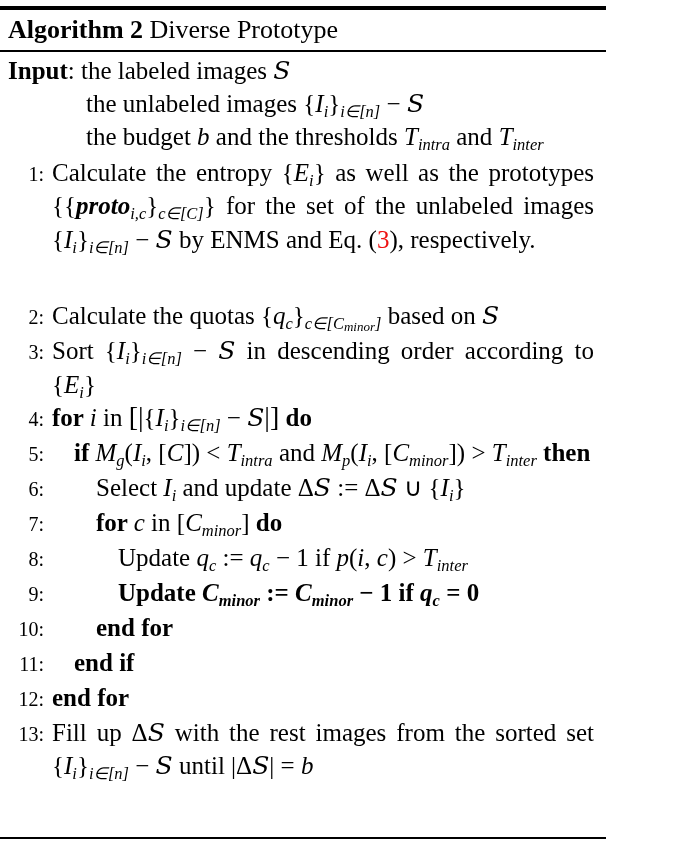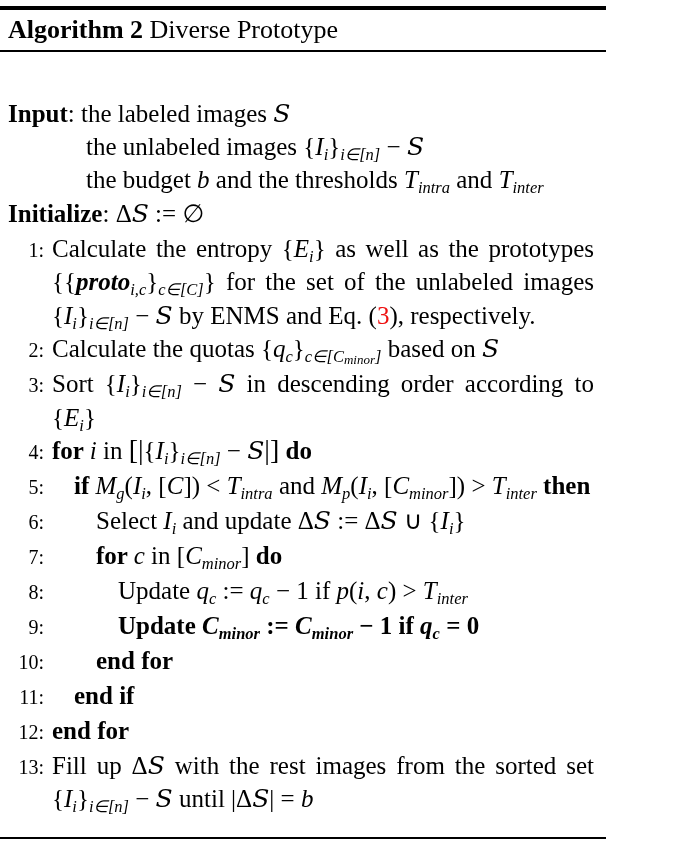--- a/index.html
+++ b/index.html
@@ -17,21 +17,21 @@
     box-sizing:border-box;
   }
   .rule{height:0;border-top:2px solid var(--rule);}
   .rule.thick{border-top-width:4px;margin-top:6px;}
   .rule.bottom{position:absolute;left:0;right:0;bottom:18px;}
   .title-row{
     padding:5px 10px 5px 8px;
     font-size:26px;
     line-height:30px;
   }
-  .header-block{padding:2px 12px 0 8px;margin-top:43px;}
+  .header-block{padding:2px 12px 0 8px;}
   .hrow{line-height:33px;text-align:left;}
   .hrow.ind1{padding-left:78px;}
   .lines-block{padding:2px 12px 0 0;}
   .code-line{display:flex;align-items:baseline;}
   .lineno{
     flex:none;width:44px;text-align:right;
     font-size:20px;line-height:33px;
   }
   .ltext{flex:1;text-align:justify;line-height:33px;}
   .seg-bf{font-weight:700;}
@@ -49,30 +49,29 @@
 <div class="page">
   <div class="rule thick"></div>
   <div class="title-row">
     <span class="seg-bf">Algorithm 2</span><span> Diverse Prototype</span>
   </div>
   <div class="rule thin"></div>
   <div class="header-block" id="header-block">
       <div class="hrow"><span class="seg-bf">Input</span><span class="seg-rm">: the labeled images </span><span class="seg-cal">S</span></div>
       <div class="hrow ind1"><span class="seg-rm">the unlabeled images {</span><span class="seg-it">I</span><span class="seg-sub">i</span><span class="seg-rm">}</span><span class="seg-sub">i∈[n]</span><span class="seg-rm"> − </span><span class="seg-cal">S</span></div>
       <div class="hrow ind1"><span class="seg-rm">the budget </span><span class="seg-it">b</span><span class="seg-rm"> and the thresholds </span><span class="seg-it">T</span><span class="seg-sub">intra</span><span class="seg-rm"> and </span><span class="seg-it">T</span><span class="seg-sub">inter</span></div>
-      <div class="hrow"><span class="seg-bf">Initialize</span><span class="seg-rm">: Δ</span><span class="seg-cal">S</span><span class="seg-rm"> := ∅</span></div>
     </div>
   <div class="lines-block" id="lines-block">
       <div class="code-line">
         <div class="lineno">1:</div>
         <div class="ltext" style="padding-left: 8px;"><span class="seg-rm">Calculate the entropy {</span><span class="seg-it">E</span><span class="seg-sub">i</span><span class="seg-rm">} as well as the prototypes {{</span><span class="seg-bfit">proto</span><span class="seg-sub">i,c</span><span class="seg-rm">}</span><span class="seg-sub">c∈[C]</span><span class="seg-rm">} for the set of the unlabeled images {</span><span class="seg-it">I</span><span class="seg-sub">i</span><span class="seg-rm">}</span><span class="seg-sub">i∈[n]</span><span class="seg-rm"> − </span><span class="seg-cal">S</span><span class="seg-rm"> by ENMS and Eq. (</span><span class="seg-red">3</span><span class="seg-rm">), respectively.</span></div>
       </div>
       <div class="code-line">
         <div class="lineno">2:</div>
-        <div class="ltext" style="padding-left: 8px;"><span class="seg-rm">Calculate the quotas {</span><span class="seg-it">q</span><span class="seg-sub">c</span><span class="seg-rm">}</span><span class="seg-sub">c∈[C</span><span class="seg-subsub">minor</span><span class="seg-sub">]</span><span class="seg-rm"> based on </span><span class="seg-cal">S</span></div>
+        <div class="ltext" style="padding-left: 8px; margin-top: 43px;"><span class="seg-rm">Calculate the quotas {</span><span class="seg-it">q</span><span class="seg-sub">c</span><span class="seg-rm">}</span><span class="seg-sub">c∈[C</span><span class="seg-subsub">minor</span><span class="seg-sub">]</span><span class="seg-rm"> based on </span><span class="seg-cal">S</span></div>
       </div>
       <div class="code-line">
         <div class="lineno">3:</div>
         <div class="ltext" style="padding-left: 8px;"><span class="seg-rm">Sort {</span><span class="seg-it">I</span><span class="seg-sub">i</span><span class="seg-rm">}</span><span class="seg-sub">i∈[n]</span><span class="seg-rm"> − </span><span class="seg-cal">S</span><span class="seg-rm"> in descending order according to {</span><span class="seg-it">E</span><span class="seg-sub">i</span><span class="seg-rm">}</span></div>
       </div>
       <div class="code-line">
         <div class="lineno">4:</div>
         <div class="ltext" style="padding-left: 8px;"><span class="seg-bf">for </span><span class="seg-it">i</span><span class="seg-rm"> in </span><span class="seg-big">[|</span><span class="seg-rm">{</span><span class="seg-it">I</span><span class="seg-sub">i</span><span class="seg-rm">}</span><span class="seg-sub">i∈[n]</span><span class="seg-rm"> − </span><span class="seg-cal">S</span><span class="seg-big">|]</span><span class="seg-bf"> do</span></div>
       </div>
       <div class="code-line">

